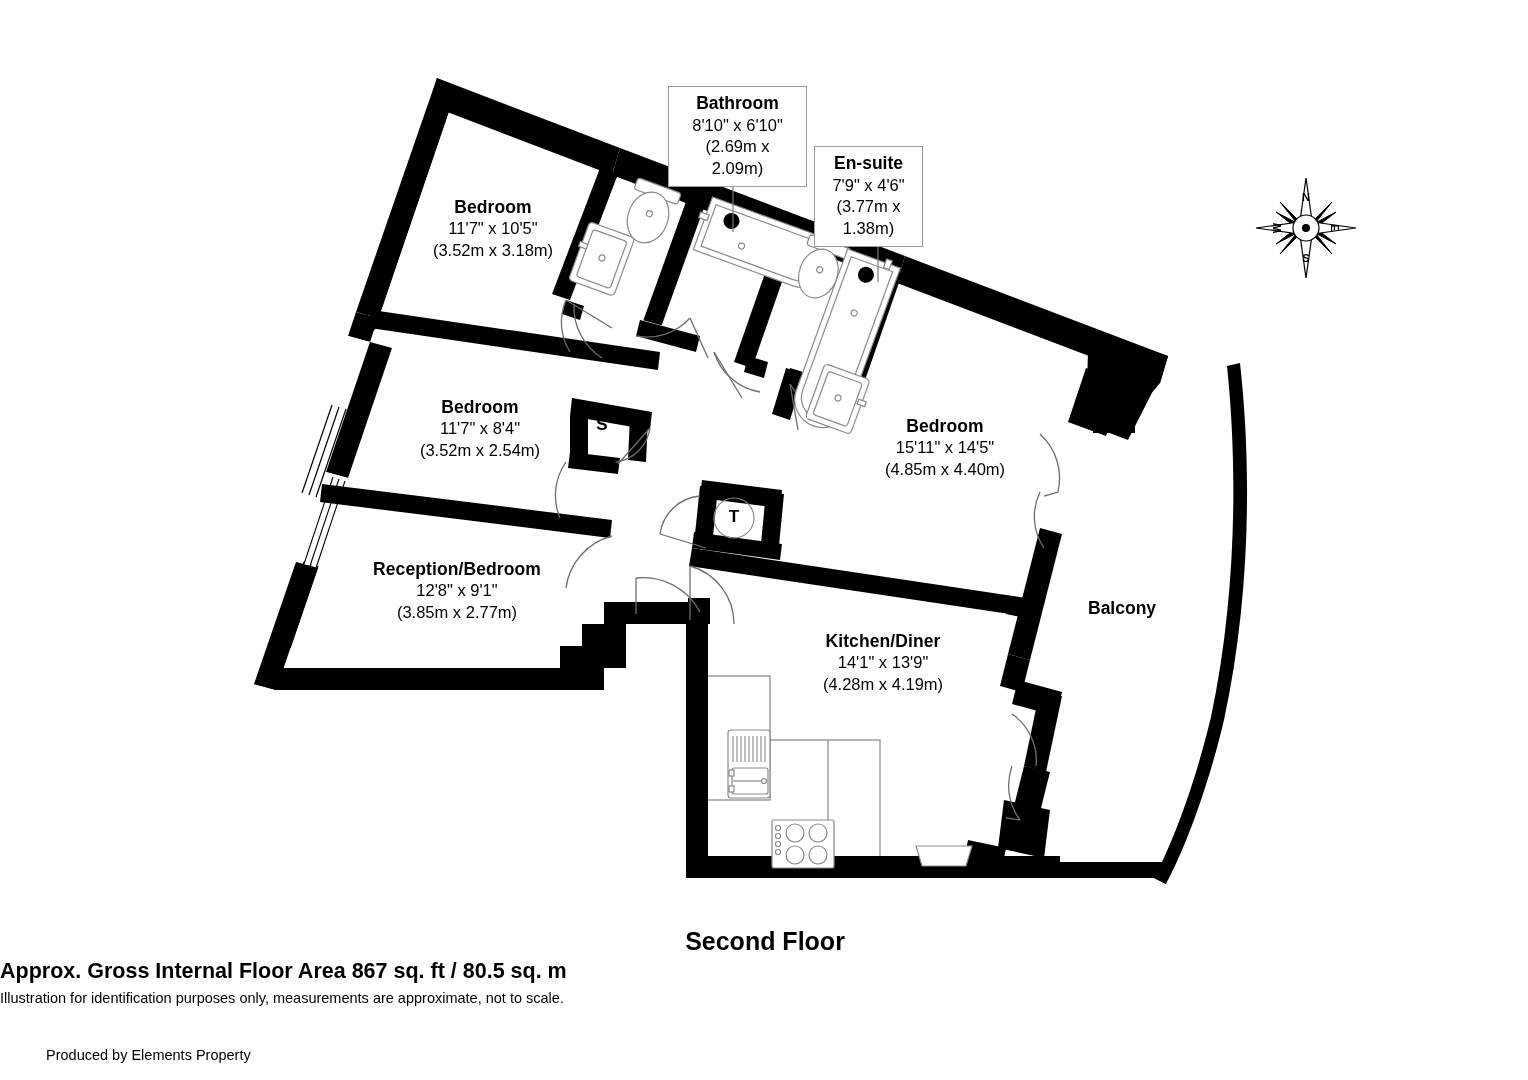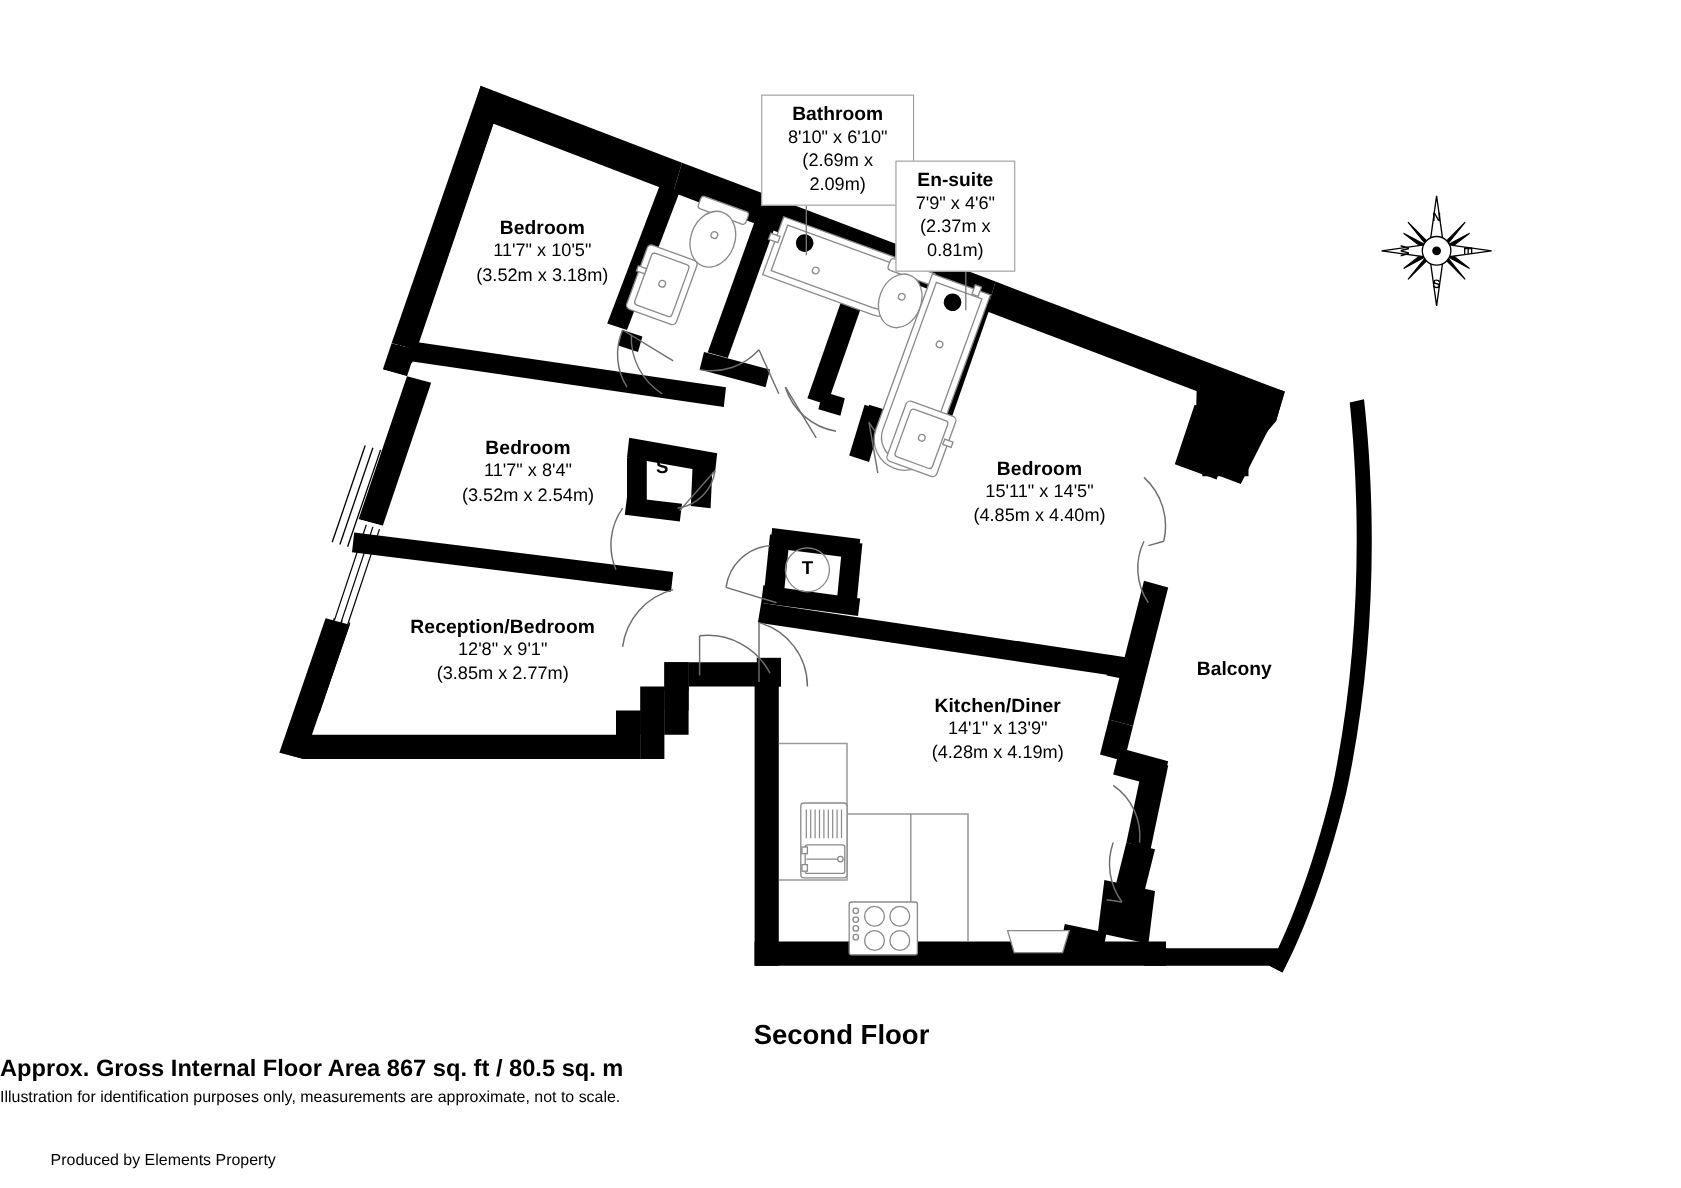--- a/index.html
+++ b/index.html
@@ -379,36 +379,36 @@
   <div class="dim">12'8" x 9'1"</div>
   <div class="dim">(3.85m x 2.77m)</div>
 </div>
 
 <div class="lbl" style="left:810px;top:415px;width:270px;">
   <div class="rname">Bedroom</div>
   <div class="dim">15'11" x 14'5"</div>
   <div class="dim">(4.85m x 4.40m)</div>
 </div>
 
-<div class="lbl" style="left:772px;top:630px;width:270px;">
+<div class="lbl" style="left:748px;top:630px;width:270px;">
   <div class="rname">Kitchen/Diner</div>
   <div class="dim">14'1" x 13'9"</div>
   <div class="dim">(4.28m x 4.19m)</div>
 </div>
 
-<div class="callout" style="left:692px;top:86px;width:139px;">
+<div class="callout" style="left:668px;top:86px;width:139px;">
   <span class="rname">Bathroom</span>
   <span class="dim">8'10" x 6'10"</span>
   <span class="dim">(2.69m x 2.09m)</span>
 </div>
 
 <div class="callout" style="left:814px;top:146px;width:109px;">
   <span class="rname">En-suite</span>
   <span class="dim">7'9" x 4'6"</span>
-  <span class="dim">(2.37m x 0.81m)</span>
+  <span class="dim">(3.77m x 1.38m)</span>
 </div>
 
 <div class="plainlbl" style="left:1088px;top:598px;">Balcony</div>
 
 <div class="tag" style="left:592px;top:415px;width:20px;">S</div>
 <div class="tag" style="left:724px;top:507px;width:20px;">T</div>
 
 <div class="floorname" style="left:630px;top:890px;width:270px;">Second Floor</div>
 
 <div class="areaTitle" style="top:959px;">Approx. Gross Internal Floor Area 867 sq. ft / 80.5 sq. m</div>

